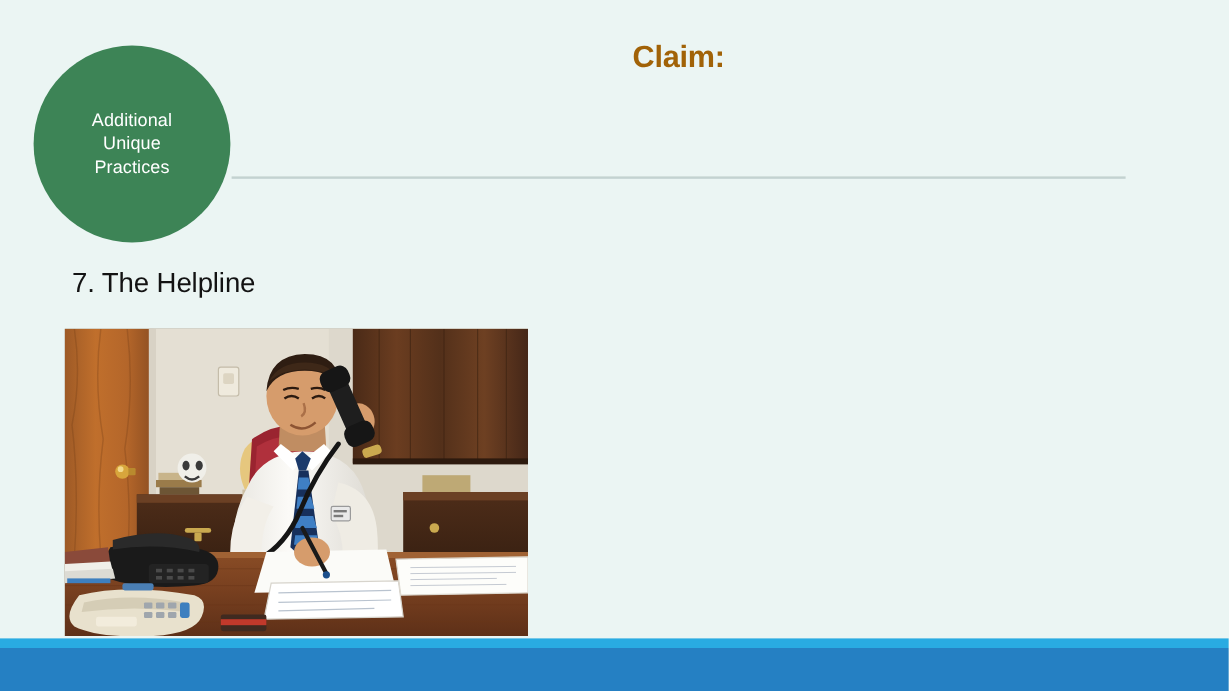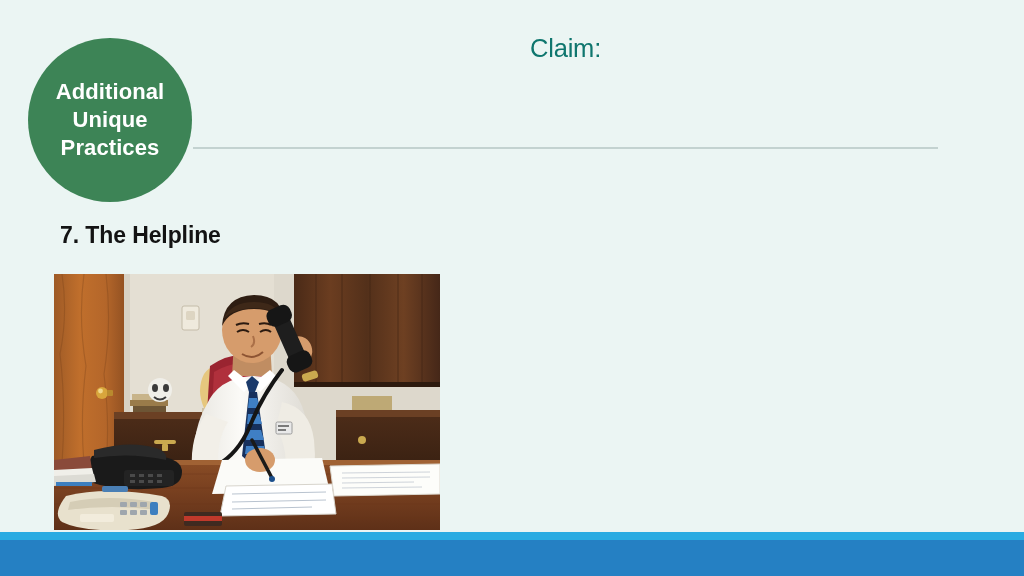--- a/index.html
+++ b/index.html
@@ -18,56 +18,56 @@
     width:164px; height:164px;
     border-radius:50%;
     background:#3d8456;
     display:flex;
     align-items:center;
     justify-content:center;
     text-align:center;
   }
   #badge .badge-text {
     color:#ffffff;
-    font-size:22px;
-    font-weight:bold;
+    font-size:15px;
+    font-weight:normal;
     line-height:1.28;
     letter-spacing:.1px;
     white-space:pre-line;
   }
 
   
   #title-block {
     position:absolute;
     left:193px; top:30px;
     width:745px;
     text-align:center;
   }
   #title-block .title-line {
     font-size:25.5px;
-    font-weight:normal;
-    color:#0f766e;
+    font-weight:bold;
+    color:#a16207;
     line-height:1.43;
     letter-spacing:-.2px;
   }
 
   
   #divider {
     position:absolute;
     left:193px; top:147px;
     width:745px; height:2px;
     background:#c3d2d0;
   }
 
   
   #section-heading {
     position:absolute;
     left:60px; top:222px;
     font-size:23px;
-    font-weight:bold;
+    font-weight:normal;
     color:#131313;
     letter-spacing:-.1px;
   }
 
   
   #photo {
     position:absolute;
     left:54px; top:274px;
     width:386px; height:256px;
     overflow:hidden;

